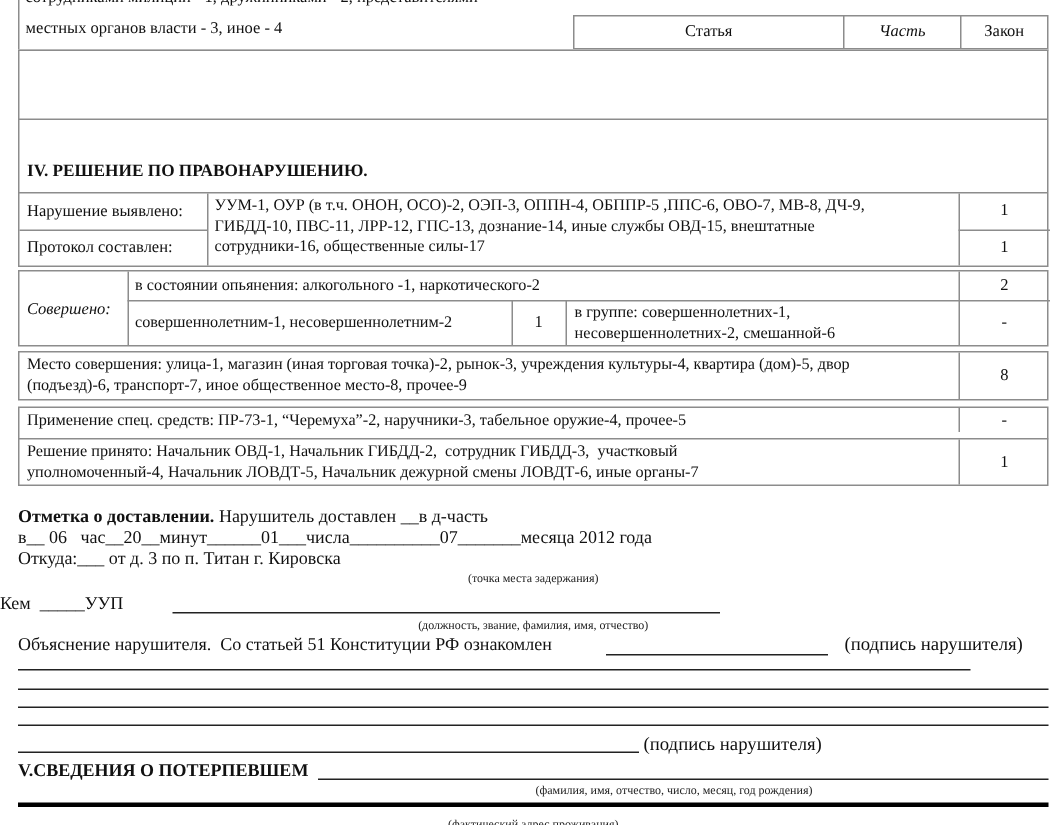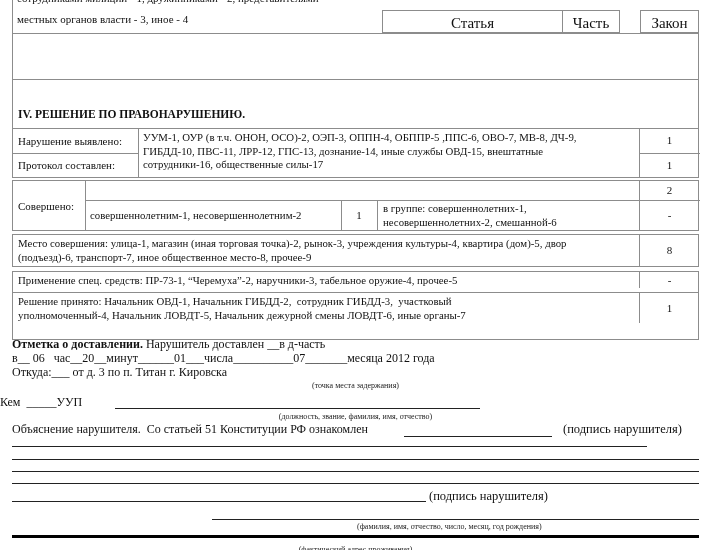--- a/index.html
+++ b/index.html
@@ -12,40 +12,40 @@
   .t{white-space:pre-wrap;}
   .box{position:absolute;border:1px solid #8c8c8c;background:#fff;}
   .lr{border-top:none;border-bottom:none;}
   .hline{position:absolute;height:0;border-top:1px solid #8c8c8c;}
   .vline{position:absolute;width:0;border-left:1px solid #8c8c8c;}
   .rule{position:absolute;height:0;border-top:1px solid #222;}
   .thick{position:absolute;background:#000;}
   .tbl{font-size:10.8px;line-height:13.5px;}
   .lbl{font-size:11px;line-height:13px;}
   .val{font-size:11px;text-align:center;}
-  .hdr{font-size:15px;text-align:center;padding-top:4px;}
+  .hdr{font-size:11px;text-align:center;padding-top:4px;}
   .b{font-weight:bold;}
   .body-txt{font-size:12px;line-height:14px;}
   .cap{font-size:8px;line-height:9px;color:#222;}
   .ctr{text-align:center;}
 </style>
 </head>
 <body>
 
 <div class="doc">
 
   <div class="vline" style="left:12px;top:0;height:33px;"></div>
   <div class="hline" style="left:12px;top:33px;width:687px;"></div>
   <div class="abs t lbl" style="left:17px;top:-8px;">сотрудниками милиции - 1, дружинниками - 2, представителями</div>
   <div class="abs t lbl" style="left:17px;top:13px;">местных органов власти - 3, иное - 4</div>
 
   <div class="box hdr" style="left:382px;top:10px;width:181px;height:23px;">
     <span>Статья</span>
   </div>
-  <div class="box hdr" style="left:562px;top:10px;width:58px;height:23px;">
+  <div class="box hdr" style="left:562px;top:10px;width:79px;height:23px;font-style:italic;">
     <span>Часть</span>
   </div>
   <div class="box hdr" style="left:640px;top:10px;width:59px;height:23px;">
     <span>Закон</span>
   </div>
 
   <div class="box" style="left:12px;top:33px;width:687px;height:47px;"></div>
 
   <div class="box lr" style="left:12px;top:80px;width:687px;height:48px;">
     <div class="abs b" style="left:5px;top:28px;font-size:11.5px;">IV. РЕШЕНИЕ ПО ПРАВОНАРУШЕНИЮ.</div>
@@ -64,21 +64,22 @@
     <div class="abs val" style="left:626px;top:5px;width:61px;">1</div>
     <div class="abs val" style="left:626px;top:30px;width:61px;">1</div>
   </div>
 
   <div class="box" style="left:12px;top:180px;width:687px;height:51px;">
     <div class="vline" style="left:72px;top:0;height:49px;"></div>
     <div class="vline" style="left:626px;top:0;height:49px;"></div>
     <div class="hline" style="left:72px;top:19px;width:615px;"></div>
     <div class="vline" style="left:328px;top:19px;height:30px;"></div>
     <div class="vline" style="left:364px;top:19px;height:30px;"></div>
-    <div class="abs t lbl" style="left:5px;top:19px;">Совершено:</div>
+    <div class="abs t lbl" style="left:5px;top:19px;font-style:italic;">Совершено:</div>
+    <div class="abs t tbl" style="left:77px;top:3px;">в состоянии опьянения: алкогольного -1, наркотического-2</div>
     <div class="abs val" style="left:626px;top:3px;width:61px;">2</div>
     <div class="abs t tbl" style="left:77px;top:28px;">совершеннолетним-1, несовершеннолетним-2</div>
     <div class="abs val" style="left:328px;top:28px;width:36px;">1</div>
     <div class="abs t tbl" style="left:370px;top:21px;">в группе: совершеннолетних-1,
 несовершеннолетних-2, смешанной-6</div>
     <div class="abs val" style="left:626px;top:28px;width:61px;">-</div>
   </div>
 
   <div class="box" style="left:12px;top:234px;width:687px;height:33px;">
     <div class="vline" style="left:626px;top:0;height:31px;"></div>
@@ -86,21 +87,21 @@
 (подъезд)-6, транспорт-7, иное общественное место-8, прочее-9</div>
     <div class="abs val" style="left:626px;top:9px;width:61px;">8</div>
   </div>
 
   <div class="box" style="left:12px;top:271px;width:687px;height:22px;">
     <div class="vline" style="left:626px;top:0;height:16px;"></div>
     <div class="abs t tbl" style="left:5px;top:2px;width:615px;">Применение спец. средств: ПР-73-1, “Черемуха”-2, наручники-3, табельное оружие-4, прочее-5</div>
     <div class="abs val" style="left:626px;top:2px;width:61px;">-</div>
   </div>
 
-  <div class="box" style="left:12px;top:292px;width:687px;height:48px;padding-left:31px;">
+  <div class="box" style="left:12px;top:292px;width:687px;height:32px;padding-left:31px;">
     <div class="vline" style="left:626px;top:0;height:30px;"></div>
     <div class="abs t tbl" style="left:5px;top:2px;width:615px;">Решение принято: Начальник ОВД-1, Начальник ГИБДД-2,  сотрудник ГИБДД-3,  участковый
 уполномоченный-4, Начальник ЛОВДТ-5, Начальник дежурной смены ЛОВДТ-6, иные органы-7</div>
     <div class="abs val" style="left:626px;top:9px;width:61px;">1</div>
   </div>
 
   <div class="abs body-txt" style="left:12px;top:337px;">
     <span class="b t">Отметка о доставлении.</span><span class="t"> Нарушитель доставлен __в д-часть</span>
   </div>
   <div class="abs t body-txt" style="left:12px;top:351px;">в__ 06   час__20__минут______01___числа__________07_______месяца 2012 года</div>
@@ -116,19 +117,20 @@
   <div class="abs t" style="left:563px;top:422px;font-size:12.5px;">(подпись нарушителя)</div>
 
   <div class="rule" style="left:12px;top:446px;width:635px;"></div>
   <div class="rule" style="left:12px;top:459px;width:687px;"></div>
   <div class="rule" style="left:12px;top:471px;width:687px;"></div>
   <div class="rule" style="left:12px;top:483px;width:687px;"></div>
 
   <div class="rule" style="left:12px;top:501px;width:414px;"></div>
   <div class="abs t" style="left:429px;top:489px;font-size:12.5px;">(подпись нарушителя)</div>
 
+  <div class="abs t b" style="left:12px;top:506px;font-size:12px;">V.СВЕДЕНИЯ О ПОТЕРПЕВШЕМ</div>
   <div class="rule" style="left:212px;top:519px;width:487px;"></div>
   <div class="abs cap" style="left:357px;top:522px;">(фамилия, имя, отчество, число, месяц, год рождения)</div>
 
   <div class="thick" style="left:12px;top:535px;width:687px;height:2.5px;"></div>
   <div class="abs cap ctr" style="left:12px;top:545px;width:687px;">(фактический адрес проживания)</div>
 
 </div>
 
 </body></html>

